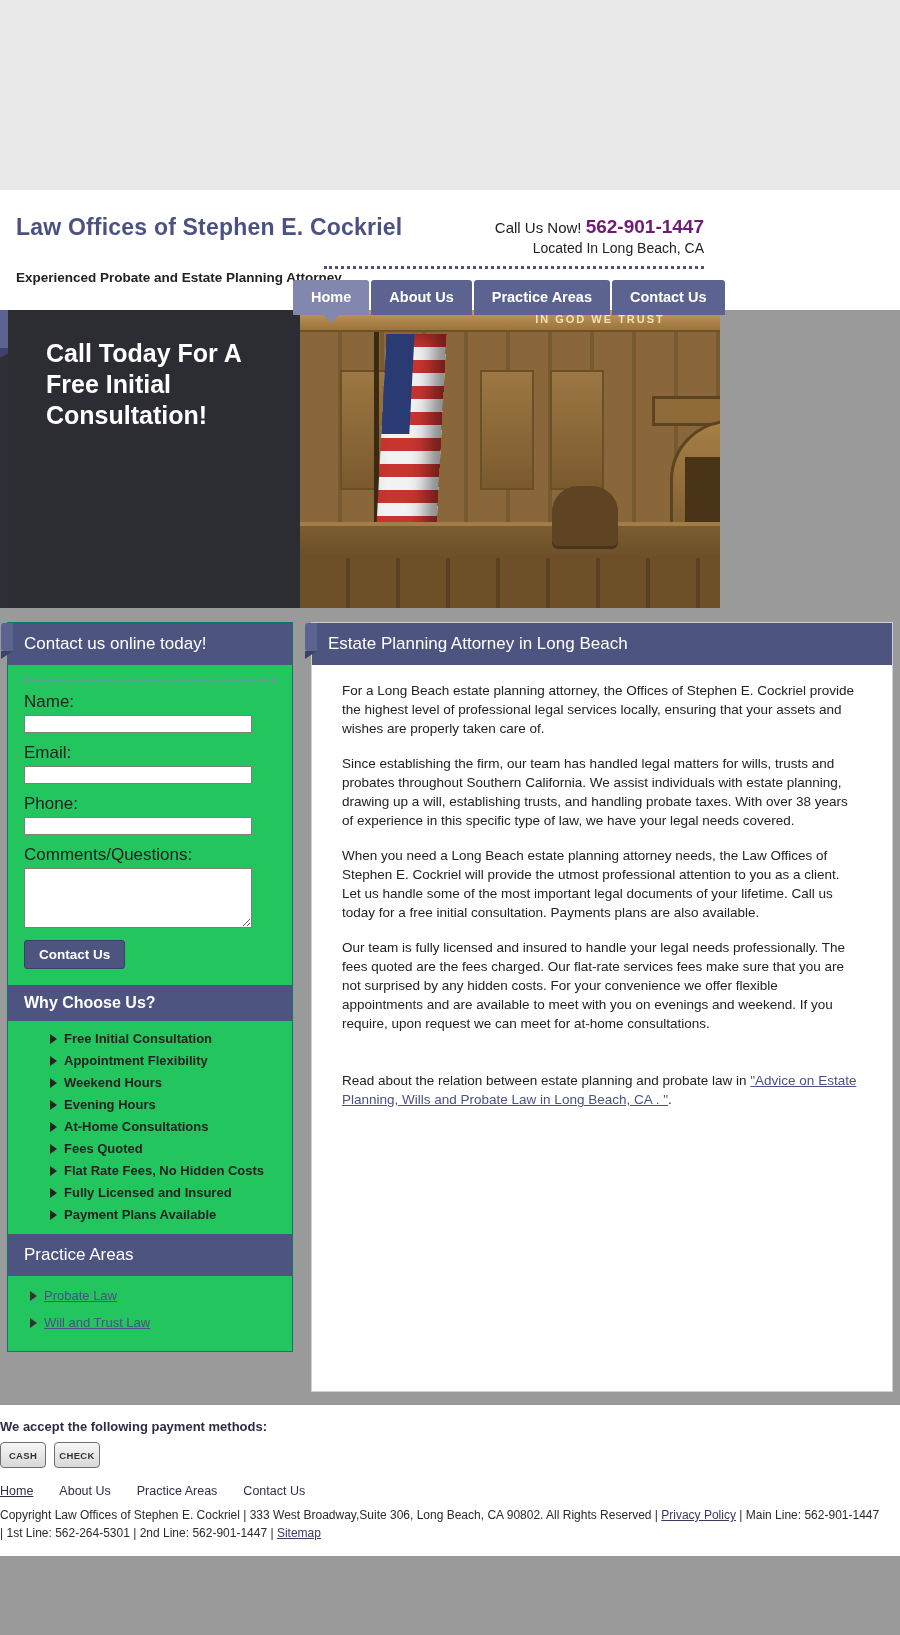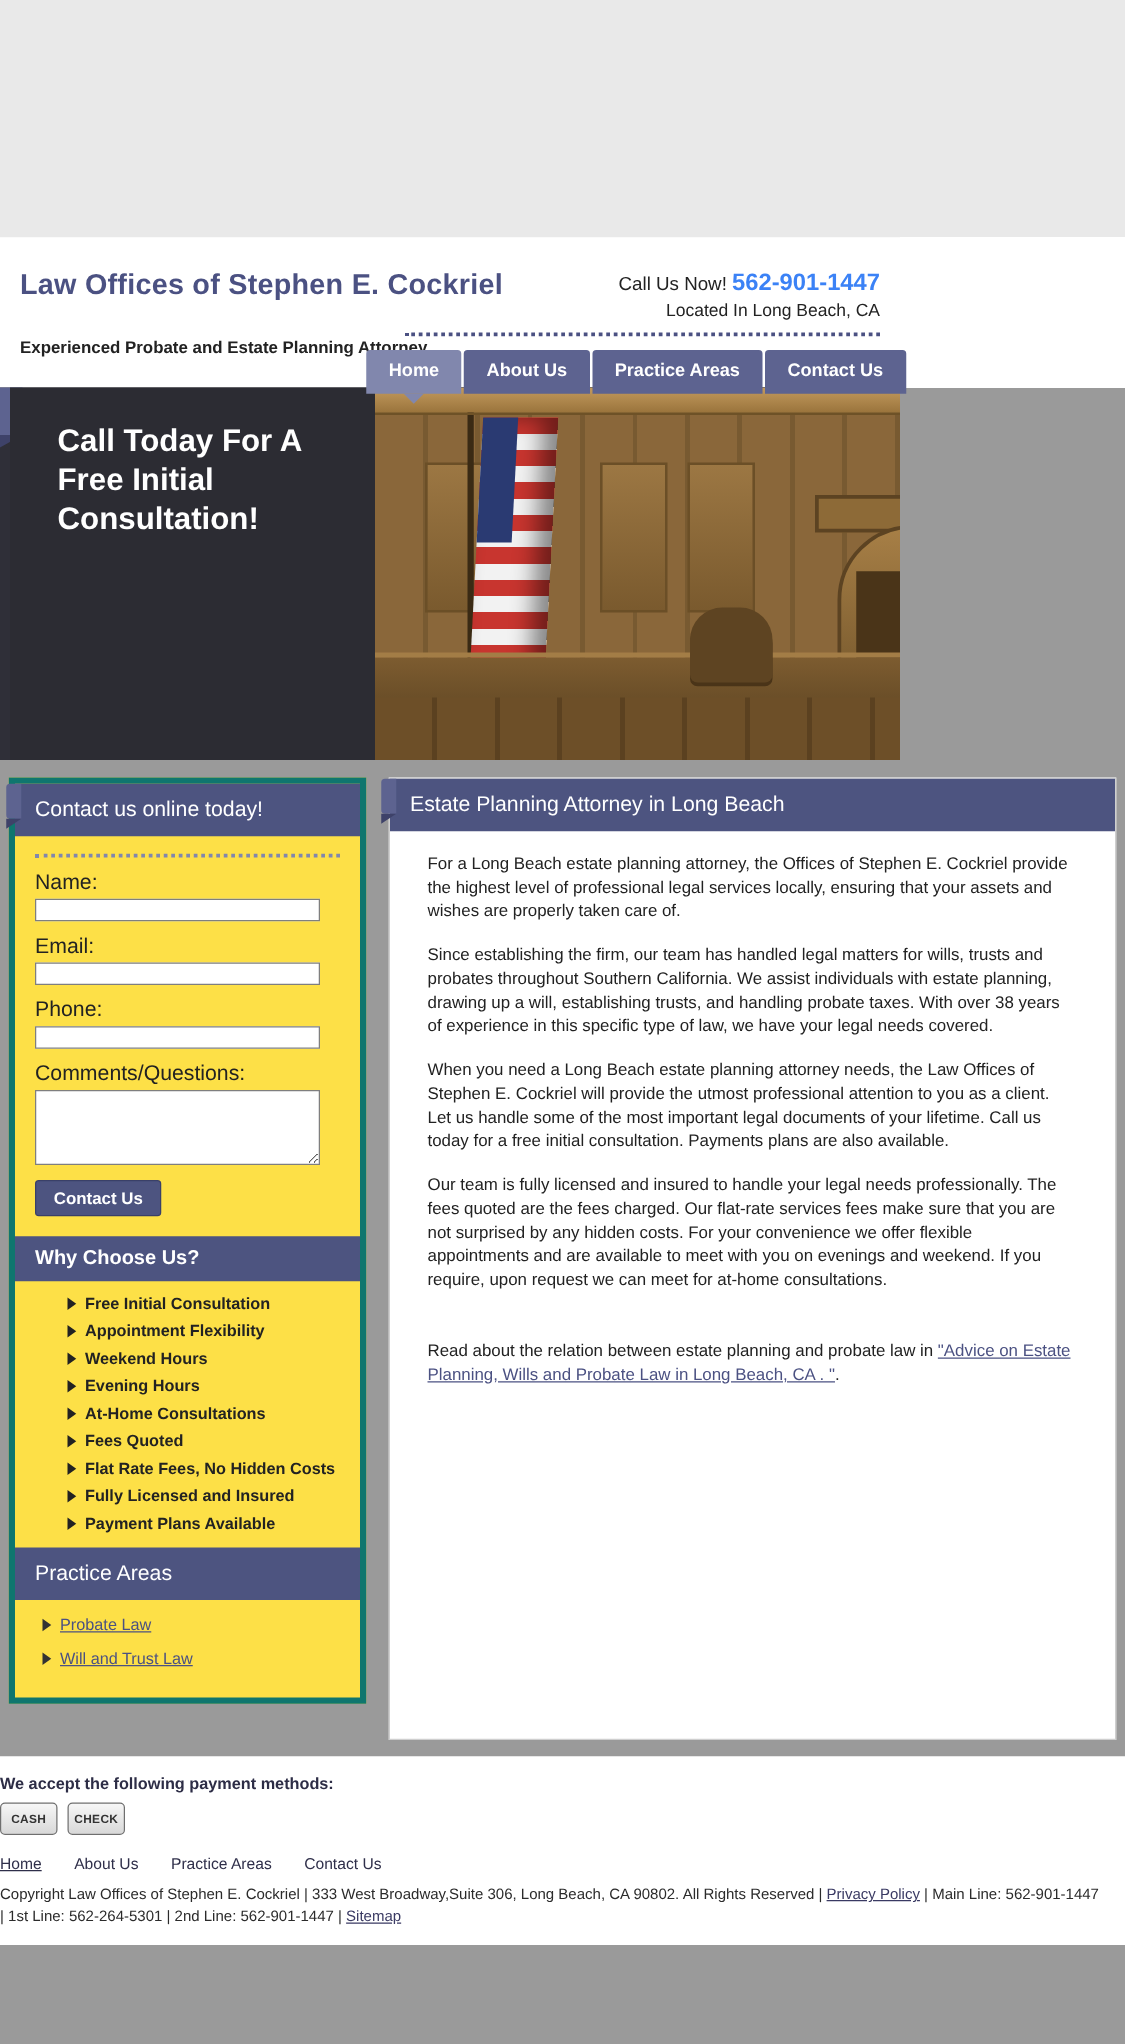--- a/index.html
+++ b/index.html
@@ -49,21 +49,21 @@
   }
   .call-block {
     position: absolute;
     right: 16px;
     top: 26px;
     text-align: right;
     width: 380px;
   }
   .call-line { font-size: 15px; color: #222; }
   .call-line .phone {
-    color: #3b82f6;
+    color: #701a75;
     font-weight: bold;
     font-size: 19px;
   }
   .call-loc { font-size: 14px; color: #222; margin-top: 2px; }
   .dotted-rule {
     position: absolute;
     right: 16px;
     top: 76px;
     width: 380px;
     border-top: 3px dotted #4b5182;
@@ -233,23 +233,22 @@
   .content {
     position: relative;
     padding: 14px 0 0 0;
     min-height: 760px;
   }
   .col-left {
     position: absolute;
     left: 7px;
     top: 14px;
     width: 286px;
-    background: #fde047;
-    border: 5px solid #0f766e;
-    padding-bottom: 10px;
+    background: #22c55e;
+    border: 1px solid #0f766e;
     min-height: 730px;
   }
   .col-right {
     position: absolute;
     left: 311px;
     top: 14px;
     width: 582px;
     background: #ffffff;
     border: 1px solid #cfcfcf;
     min-height: 770px;
@@ -444,20 +443,21 @@
         <div class="ct-arch"></div>
         <div class="ct-pole"></div>
         <div class="ct-flag"></div>
         <div class="ct-bench">
           <div class="ct-bench-front"></div>
         </div>
         <div class="ct-chair"></div>
         <div class="ct-book"></div>
         <div class="ct-lamp"></div>
         <div class="ct-ceiling"></div>
+        <div class="ct-ceiling-text">IN GOD WE TRUST</div>
       </div>
     </div>
   </div>
 
   <div class="content">
 
     <div class="col-left">
       <div class="panel-tab"></div>
 
       <div class="panel-head">Contact us online today!</div>

